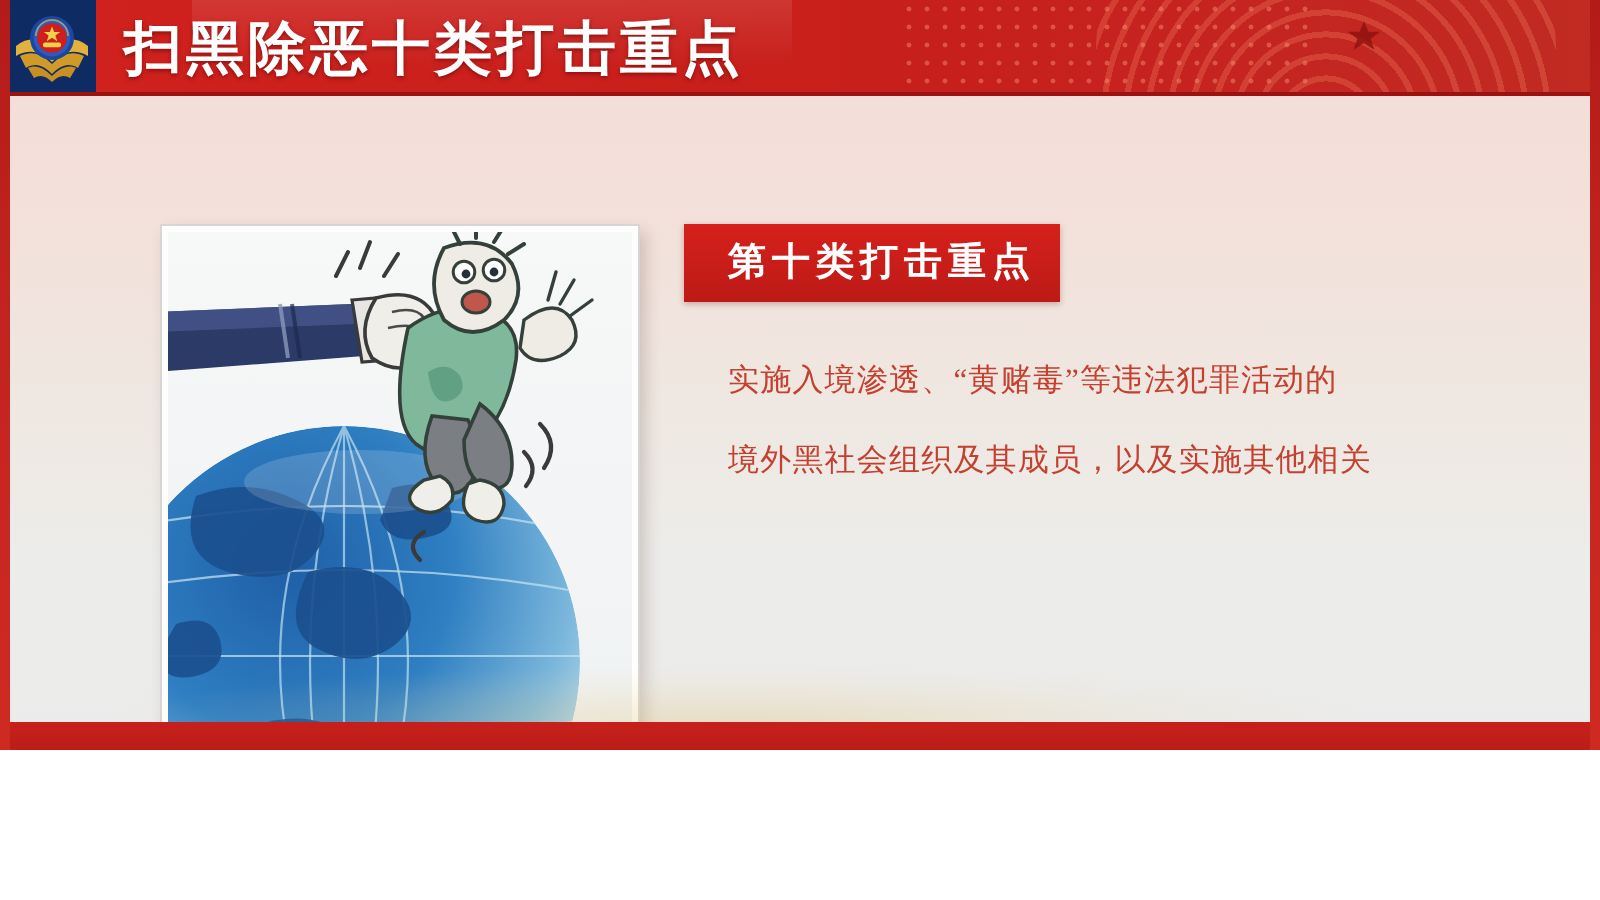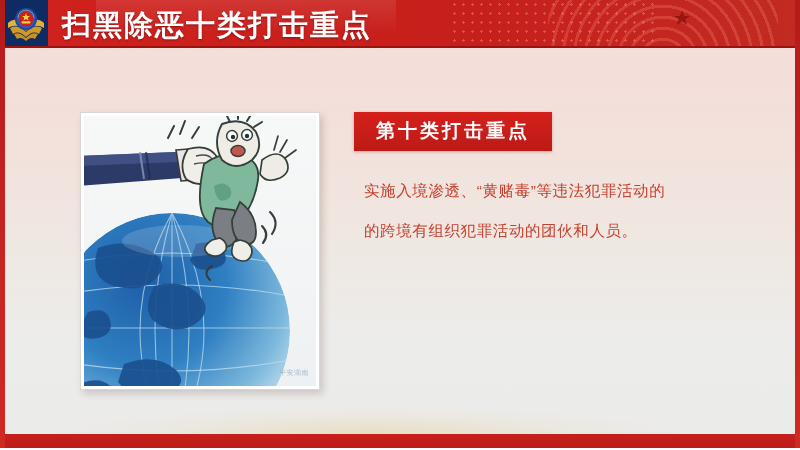--- a/index.html
+++ b/index.html
@@ -3,23 +3,23 @@
 <meta charset="utf-8">
 <style>
   html, body {
     margin: 0;
     padding: 0;
     background: #ffffff;
   }
   #slide {
     position: relative;
     width: 800px;
-    height: 448px;
+    height: 375px;
     overflow: hidden;
-    font-family: Liberation Sans, sans-serif;
+    font-family: Liberation Serif, serif;
     background: linear-gradient(to bottom,
         #f6dedb 0%,
         #f4ded9 18%,
         #f2e2dc 36%,
         #efe8e2 56%,
         #ececea 74%,
         #ebebeb 100%);
   }
 
   
@@ -187,22 +187,22 @@
     width: 410px;
     z-index: 6;
   }
   .section-banner {
     display: inline-block;
     background: linear-gradient(to bottom, #d5201b 0%, #c81d19 55%, #bc1a16 100%);
     color: #ffffff;
     font-size: 19px;
     font-weight: bold;
     letter-spacing: 3px;
-    padding: 6px 22px 7px 22px;
-    margin-left: 14px;
+    padding: 6px 12px 7px 22px;
+    margin-left: 2px;
     box-shadow: 0 1px 3px rgba(120,20,10,.30);
     white-space: nowrap;
   }
   .body-text {
     margin-top: 20px;
     color: #c4402f;
     font-size: 15.5px;
     line-height: 40px;
     letter-spacing: .6px;
     font-weight: 500;
@@ -361,20 +361,20 @@
       </svg>
       <div class="illus-watermark">平安湖南</div>
     </div>
   </div>
 
   <div class="content">
     <div class="section-banner">第十类打击重点</div>
 
     <div class="body-text">
       <div class="body-line">实施入境渗透、“黄赌毒”等违法犯罪活动的</div>
-      <div class="body-line">的跨境有组织犯罪活动的团伙和人员。</div>
+      <div class="body-line">境外黑社会组织及其成员，以及实施其他相关</div>
     </div>
   </div>
 
   <div class="footer-glow"></div>
   <div class="footer-bar"></div>
 
 </div>
 
 </body></html>

